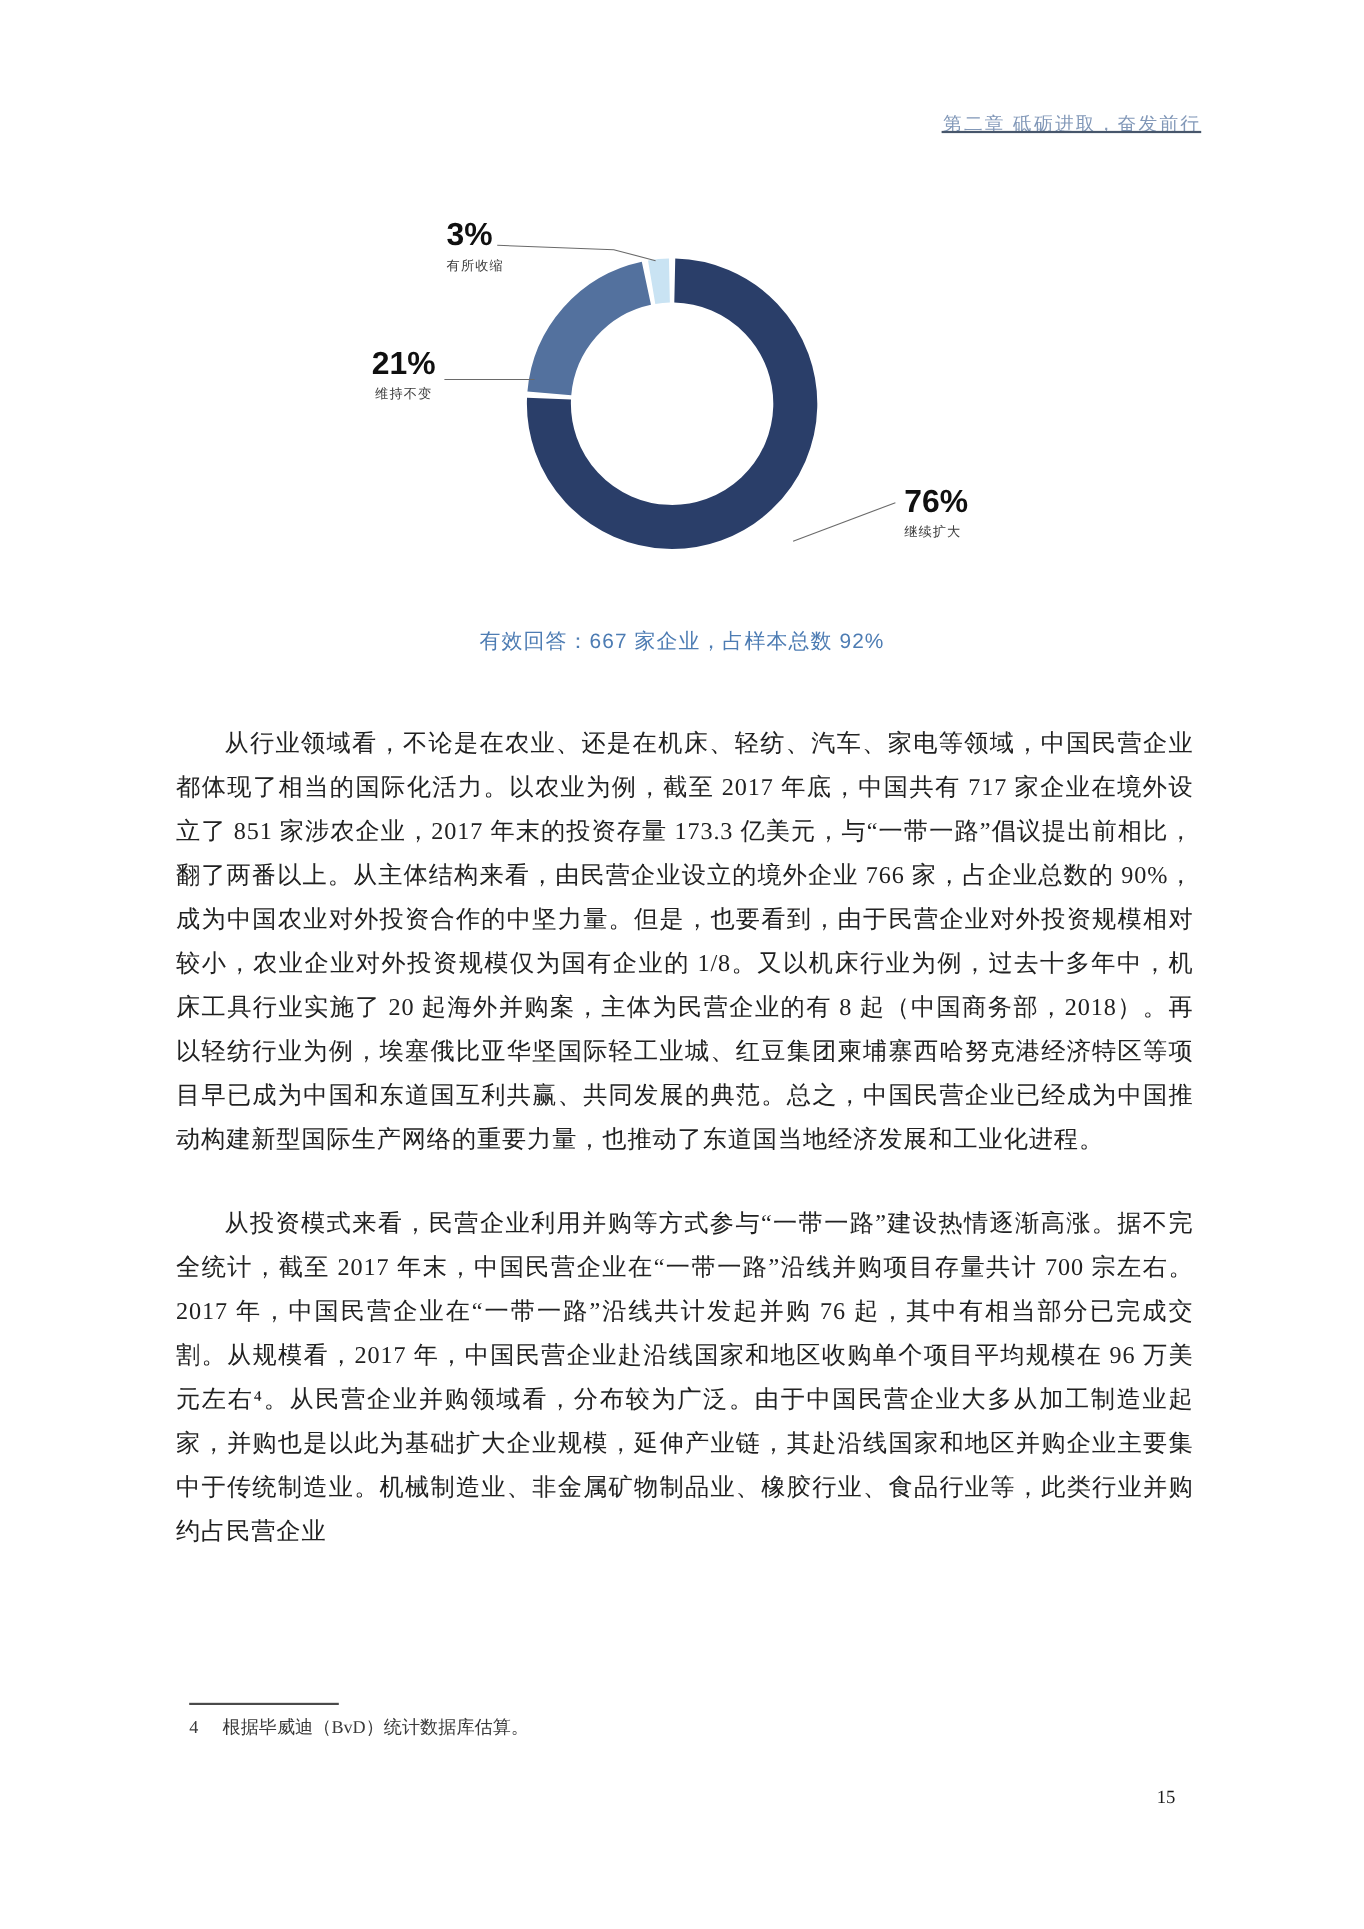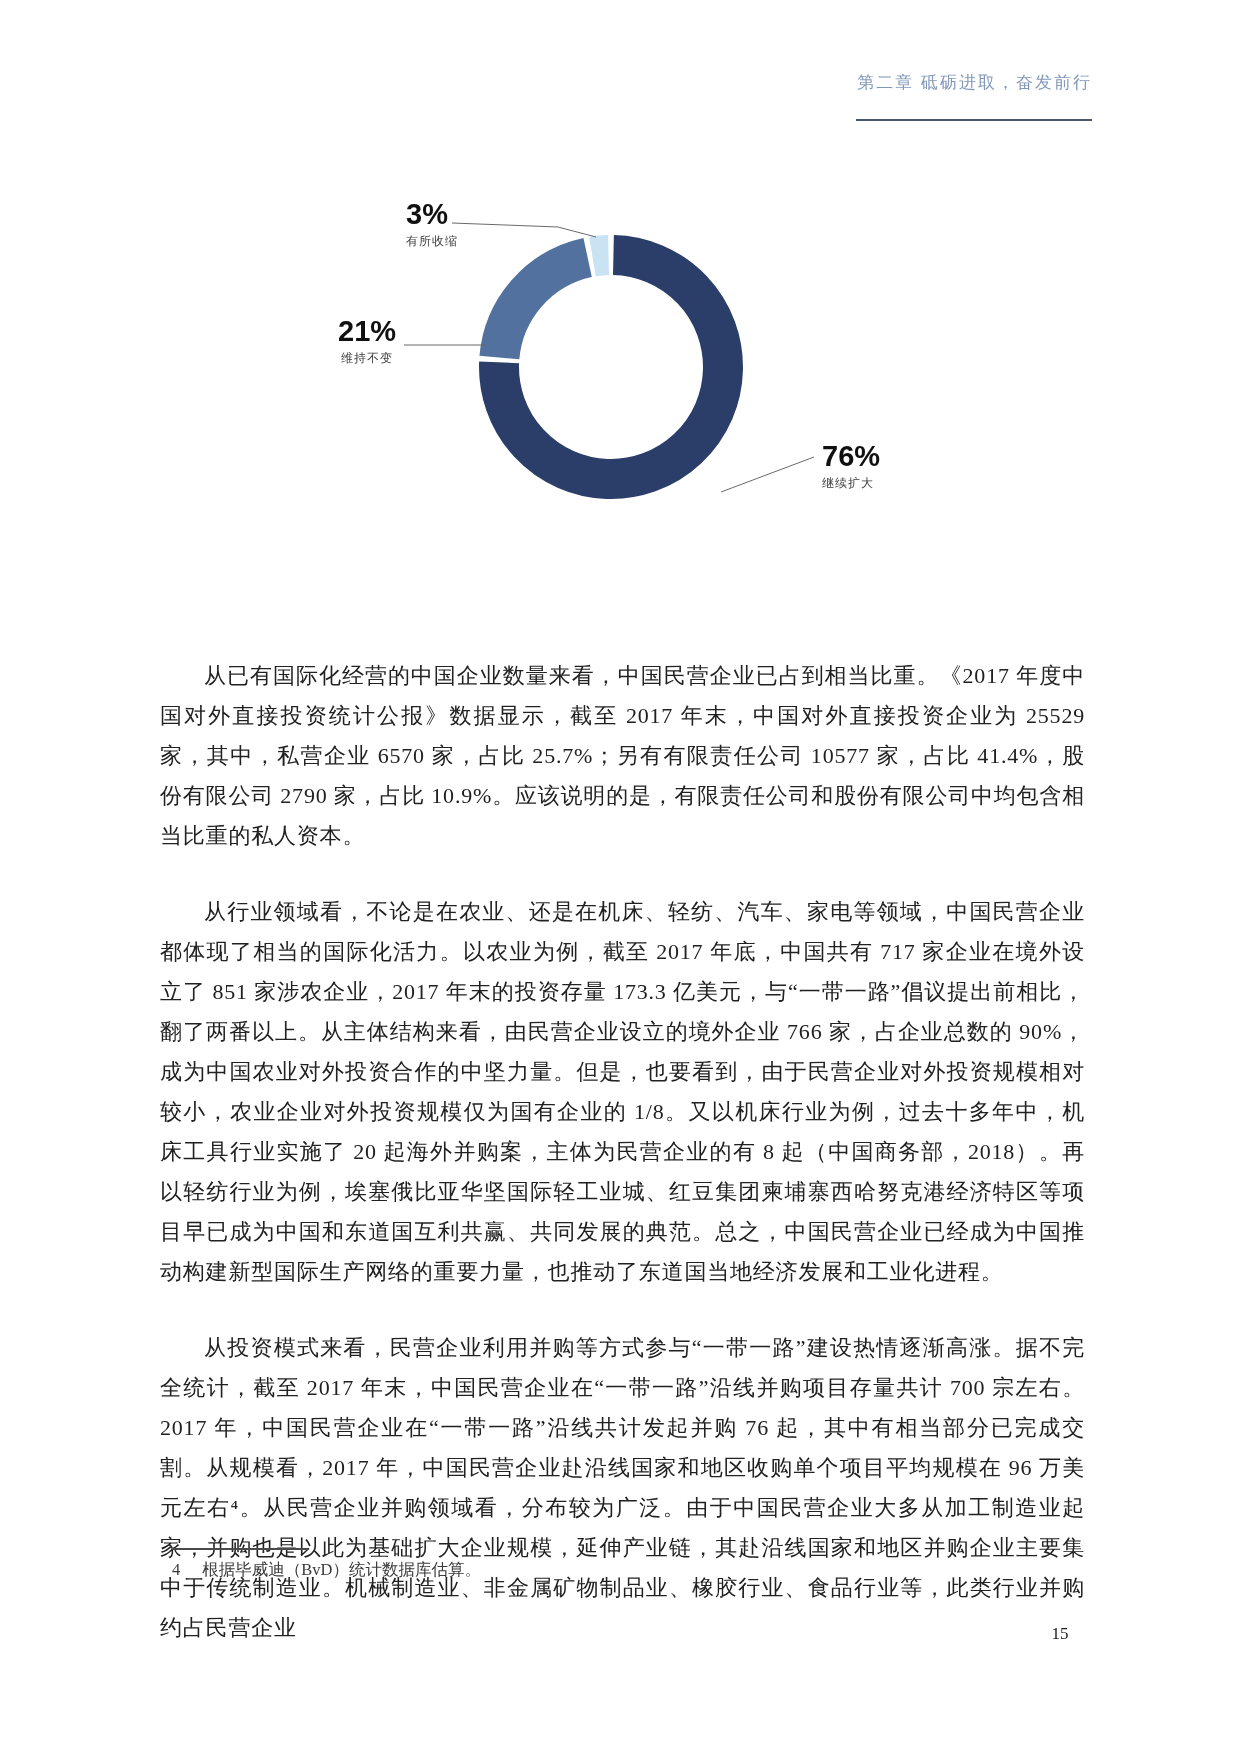--- a/index.html
+++ b/index.html
@@ -2,21 +2,21 @@
 <html><head>
 <meta charset="utf-8">
 <style>
   html,body{margin:0;padding:0;}
   body{
     width:1240px;height:1754px;position:relative;background:#ffffff;
     font-family:"Liberation Serif","DejaVu Serif",serif;color:#212121;overflow:hidden;
   }
   
   .chapter-header{
-    position:absolute;top:71px;right:148px;text-align:right;
+    position:absolute;top:101px;right:148px;text-align:right;
     font-family:"Liberation Sans","DejaVu Sans",sans-serif;
     font-size:17px;letter-spacing:2px;color:#8298b8;
   }
   .chapter-rule{
     position:absolute;top:119px;right:148px;width:236px;height:2px;background:#47566b;
   }
   
   .chart-svg{position:absolute;left:300px;top:170px;width:620px;height:350px;}
   .slice-label{position:absolute;font-family:"Liberation Sans","DejaVu Sans",sans-serif;}
   .slice-label .pct{font-size:29px;font-weight:bold;color:#101010;line-height:1.05;}
@@ -68,24 +68,24 @@
 <div class="slice-label" id="label-keep">
   <div class="pct">21%</div>
   <div class="sub">维持不变</div>
 </div>
 <div class="slice-label" id="label-expand">
   <div class="pct">76%</div>
   <div class="sub">继续扩大</div>
 </div>
 
 <div class="figure-caption">
+  <div class="cap-line">有效回答：667 家企业，占样本总数 92%</div>
 </div>
 
 <main class="body-text">
-  <p>从已有国际化经营的中国企业数量来看，中国民营企业已占到相当比重。《2017 年度中国对外直接投资统计公报》数据显示，截至 2017 年末，中国对外直接投资企业为 25529 家，其中，私营企业 6570 家，占比 25.7%；另有有限责任公司 10577 家，占比 41.4%，股份有限公司 2790 家，占比 10.9%。应该说明的是，有限责任公司和股份有限公司中均包含相当比重的私人资本。</p>
   <p>从行业领域看，不论是在农业、还是在机床、轻纺、汽车、家电等领域，中国民营企业都体现了相当的国际化活力。以农业为例，截至 2017 年底，中国共有 717 家企业在境外设立了 851 家涉农企业，2017 年末的投资存量 173.3 亿美元，与“一带一路”倡议提出前相比，翻了两番以上。从主体结构来看，由民营企业设立的境外企业 766 家，占企业总数的 90%，成为中国农业对外投资合作的中坚力量。但是，也要看到，由于民营企业对外投资规模相对较小，农业企业对外投资规模仅为国有企业的 1/8。又以机床行业为例，过去十多年中，机床工具行业实施了 20 起海外并购案，主体为民营企业的有 8 起（中国商务部，2018）。再以轻纺行业为例，埃塞俄比亚华坚国际轻工业城、红豆集团柬埔寨西哈努克港经济特区等项目早已成为中国和东道国互利共赢、共同发展的典范。总之，中国民营企业已经成为中国推动构建新型国际生产网络的重要力量，也推动了东道国当地经济发展和工业化进程。</p>
   <p>从投资模式来看，民营企业利用并购等方式参与“一带一路”建设热情逐渐高涨。据不完全统计，截至 2017 年末，中国民营企业在“一带一路”沿线并购项目存量共计 700 宗左右。2017 年，中国民营企业在“一带一路”沿线共计发起并购 76 起，其中有相当部分已完成交割。从规模看，2017 年，中国民营企业赴沿线国家和地区收购单个项目平均规模在 96 万美元左右⁴。从民营企业并购领域看，分布较为广泛。由于中国民营企业大多从加工制造业起家，并购也是以此为基础扩大企业规模，延伸产业链，其赴沿线国家和地区并购企业主要集中于传统制造业。机械制造业、非金属矿物制品业、橡胶行业、食品行业等，此类行业并购约占民营企业</p>
 </main>
 
 <div class="footnote-rule"></div>
 <div class="footnote">
   <span class="fn-marker">4</span><span>根据毕威迪（BvD）统计数据库估算。</span>
 </div>
 
 <div class="page-number">15</div>

